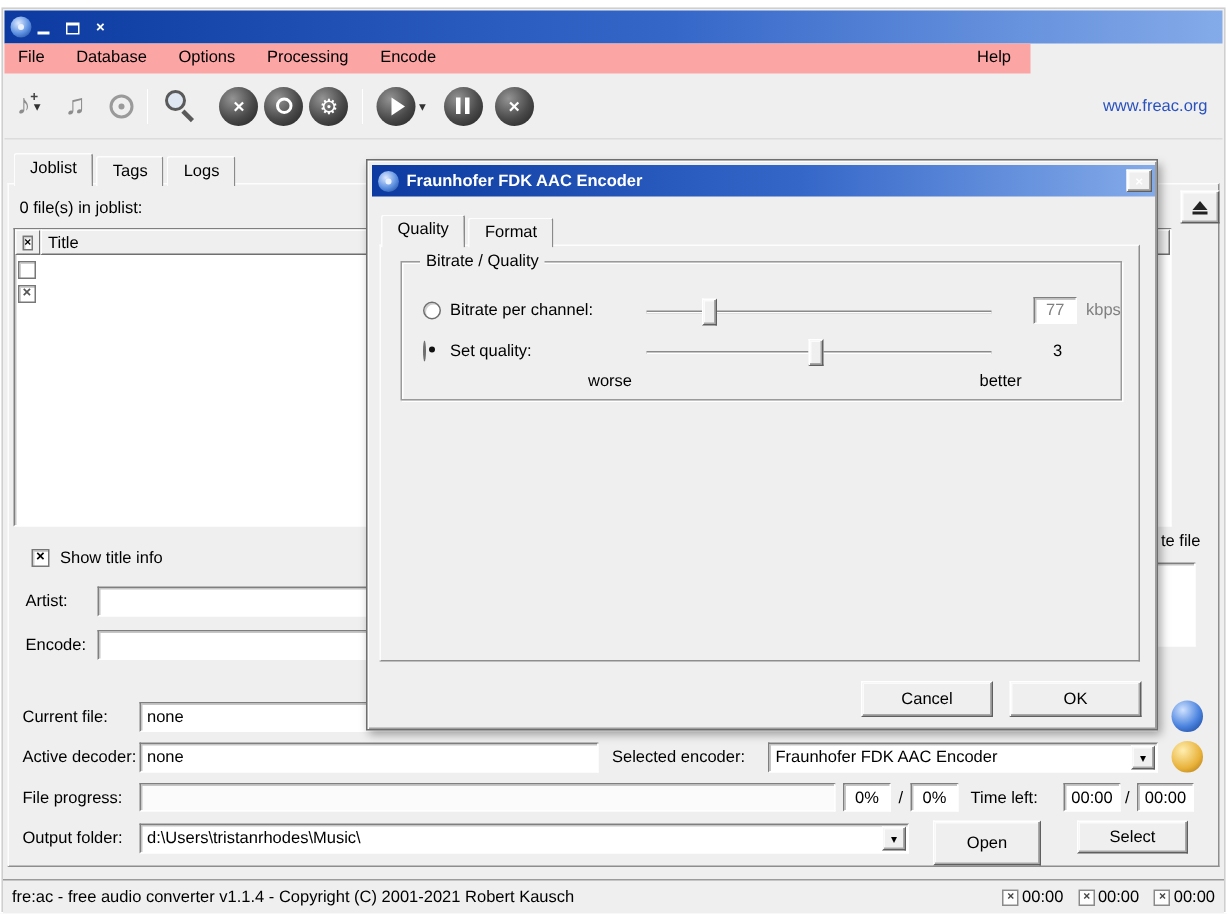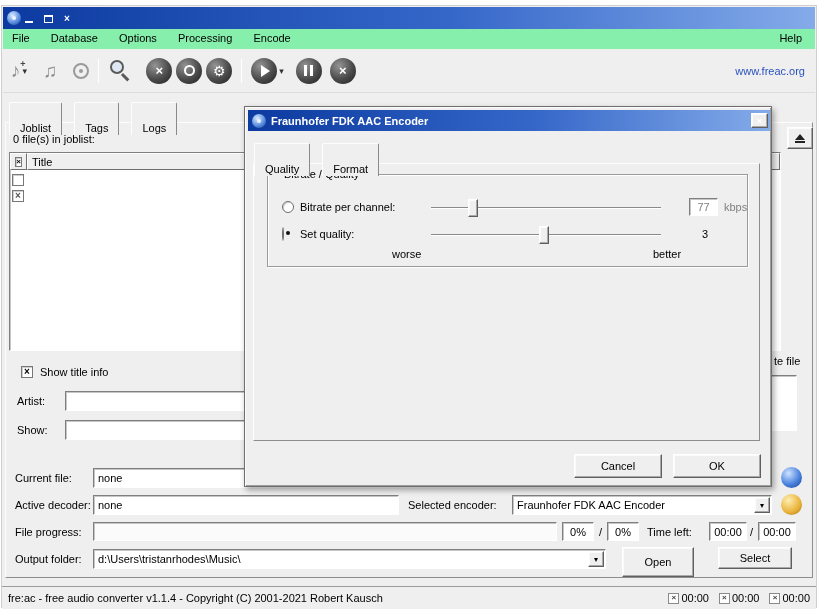--- a/index.html
+++ b/index.html
@@ -36,21 +36,21 @@
   .mag-lens{position:absolute;left:2px;top:2px;width:14px;height:14px;border:2px solid #5a5a5a;border-radius:50%;background:#dfe8f2}
   .mag-handle{position:absolute;left:15px;top:15px;width:9px;height:3px;background:#5a5a5a;transform:rotate(45deg);transform-origin:0 0}
   .play-tri{width:0;height:0;border-left:9px solid #fff;border-top:6px solid transparent;border-bottom:6px solid transparent;margin-left:3px}
   .pause-bars{display:flex;gap:3px}
   .pause-bars i{width:3px;height:11px;background:#fff}
   .ring-glyph{width:11px;height:11px;border:2px solid #fff;border-radius:50%}
   .xw{font-weight:bold;font-size:13px}
 
   
   .tabs{display:flex;align-items:flex-end}
-  .tab{height:20px;line-height:19px;padding:16px 10px;background:#efefef;border:1px solid #8a8a8a;border-bottom:none;border-top-color:#fdfdfd;border-left-color:#fdfdfd;border-top-left-radius:2px;border-top-right-radius:2px;margin-right:12px;position:relative;top:1px}
+  .tab{height:20px;line-height:19px;padding:0 10px;background:#efefef;border:1px solid #8a8a8a;border-bottom:none;border-top-color:#fdfdfd;border-left-color:#fdfdfd;border-top-left-radius:2px;border-top-right-radius:2px;margin-right:2px;position:relative;top:1px}
   .tab.sel{height:22px;top:1px;z-index:6;background:#efefef}
   .frame{border:1px solid;border-color:#fdfdfd #8d8d8d #8d8d8d #fdfdfd;background:#efefef}
 
   
   .checkbox{width:12px;height:12px;background:#fff;border:1px solid #777;box-shadow:inset 1px 1px 0 #cfcfcf;display:flex;align-items:center;justify-content:center;font-size:10px;font-weight:bold;line-height:1}
   .radio{width:12px;height:12px;border-radius:50%;background:#fff;border:1px solid #6e6e6e;box-shadow:inset 1px 1px 0 #cfcfcf}
   .radio.checked{position:relative}
   .radio.checked::after{content:"";position:absolute;left:3px;top:3px;width:4px;height:4px;border-radius:50%;background:#101010}
   .slider-track{height:2px;background:#8a8a8a;border-bottom:1px solid #fff}
   .slider-thumb{width:10px;height:18px}
@@ -82,21 +82,21 @@
           <span class="min-glyph"></span>
         </span>
     <span class="win-ctl">
           <span class="max-glyph"></span>
         </span>
     <span class="win-ctl" style="align-items:center">
           <span>×</span>
         </span>
   </div>
 
-  <div class="abs" style="left:1px;top:23px;width:812px;height:20px;background:#86efac">
+  <div class="abs" style="left:1px;top:23px;width:684px;height:20px;background:#fca5a5">
     <span class="menu-item">File</span>
     <span class="menu-item">Database</span>
     <span class="menu-item">Options</span>
     <span class="menu-item">Processing</span>
     <span class="menu-item">Encode</span>
     <span class="menu-item abs" style="right:4px;top:0">Help</span>
   </div>
 
   <div class="toolbar abs" style="left:1px;top:43px;width:812px;height:44px;padding-left:8px">
     <span style="display:flex;align-items:center">
@@ -169,21 +169,21 @@
         </span>
   </div>
 
   <span class="checkbox abs" style="left:19px;top:360px">×</span>
   <span class="abs" style="left:38px;top:360px">Show title info</span>
   <span class="abs" style="left:772px;top:349px;white-space:nowrap">te file</span>
   <span class="sunken abs" style="left:768px;top:369px;width:27px;height:56px"></span>
 
   <span class="abs" style="left:15px;top:389px">Artist:</span>
   <div class="sunken abs field-text" style="left:63px;top:385px;width:560px;height:20px"></div>
-  <span class="abs" style="left:15px;top:418px">Show:</span>
+  <span class="abs" style="left:15px;top:418px">Encode:</span>
   <div class="sunken abs field-text" style="left:63px;top:414px;width:560px;height:20px"></div>
 
   <span class="abs" style="left:13px;top:466px">Current file:</span>
   <div class="sunken abs field-text" style="left:91px;top:462px;width:678px;height:20px">none</div>
   <span class="orb-blue abs" style="left:779px;top:461px"></span>
 
   <span class="abs" style="left:13px;top:493px">Active decoder:</span>
   <div class="sunken abs field-text" style="left:91px;top:489px;width:306px;height:20px">none</div>
   <span class="abs" style="left:406px;top:493px">Selected encoder:</span>
   <div class="sunken abs" style="left:510px;top:489px;width:260px;height:20px">

